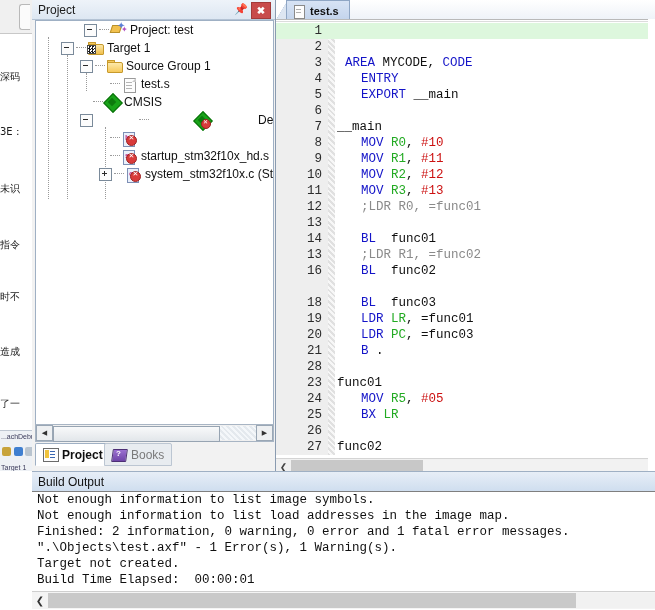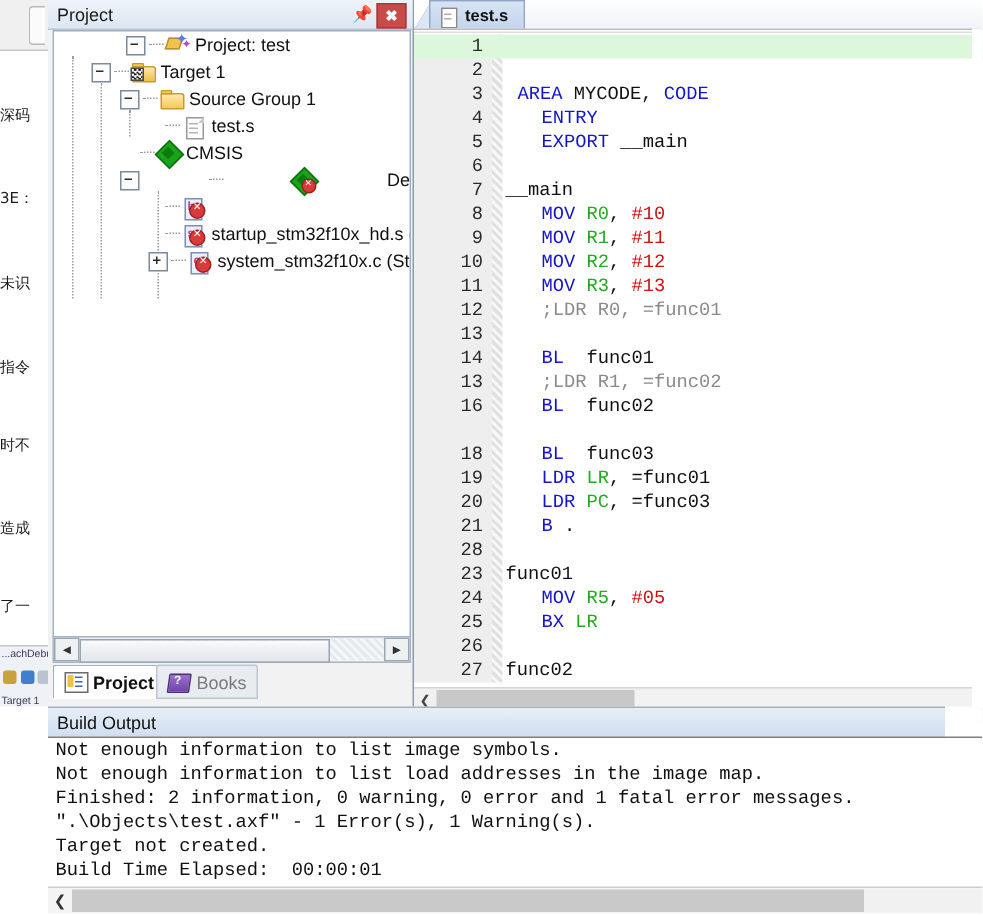--- a/index.html
+++ b/index.html
@@ -352,25 +352,24 @@
     background: linear-gradient(to bottom,#e8eef6,#cfdceb);
     border-top:1px solid #9fb0c4;
   }
 
   
   .build-panel {
     position: absolute; left: 32px; top: 471px; width: 623px; height: 139px;
     background: #ffffff;
   }
   .build-title {
-    position: absolute; left: 0; top: 0; width: 562px; height: 19px;
+    position: absolute; left: 0; top: 0; width: 623px; height: 19px;
     background: linear-gradient(to bottom,#e7eef7,#cfdeef);
     border-top: 1px solid #9fb0c4;
     border-bottom: 1px solid #8ea2b8;
-    padding-left: 36px;
   }
   .build-title .b-label {
     position:absolute; left:6px; top:3px; font-size:12px; color:#111;
   }
   .build-body {
     position: absolute; left: 0; top: 20px; width: 623px; height: 99px;
     background:#ffffff;
     border-top:1px solid #7f7f7f;
     overflow:hidden;
   }

